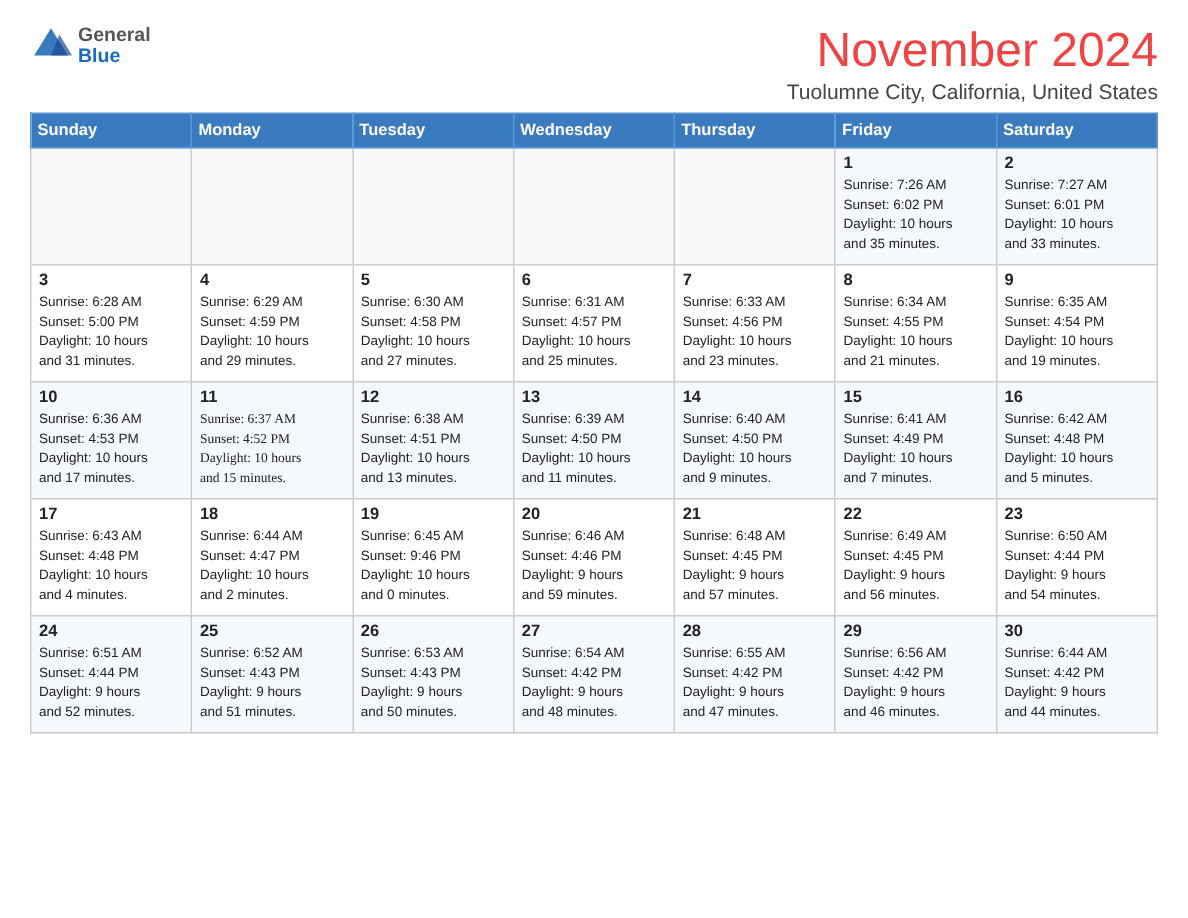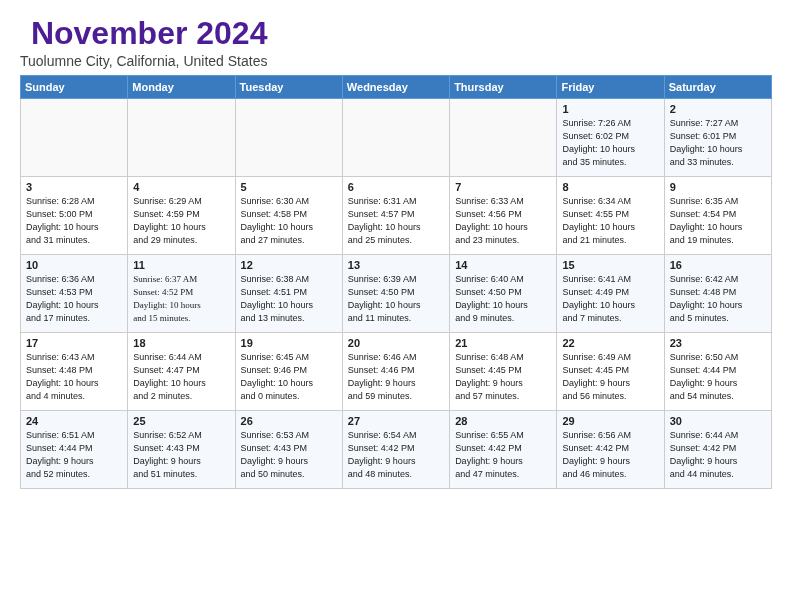--- a/index.html
+++ b/index.html
@@ -37,22 +37,22 @@
     .logo-icon {
       width: 28px;
       height: 28px;
       margin-right: 4px;
     }
     .title-block {
       text-align: right;
     }
     .month-title {
       font-size: 32px;
-      font-weight: bold;
-      color: #4c1d95;
+      font-weight: normal;
+      color: #ef4444;
       line-height: 1.1;
     }
     .location {
       font-size: 14px;
       color: #444;
       margin-top: 2px;
     }
     table {
       width: 100%;
       border-collapse: collapse;
@@ -94,20 +94,30 @@
     }
     .empty-cell {
       background: #f9f9f9 !important;
     }
   </style>
 </head>
 <body>
 
 <div class="page">
   <div class="header">
+    <div class="logo">
+      <svg class="logo-icon" viewBox="0 0 40 40">
+        <polygon points="20,4 36,30 4,30" fill="#3a7abf"></polygon>
+        <polygon points="28,10 40,30 20,30" fill="#1a4a8f" opacity="0.7"></polygon>
+      </svg>
+      <div class="logo-text">
+        <span class="general">General</span>
+        <span class="blue">Blue</span>
+      </div>
+    </div>
     <div class="title-block">
       <div class="month-title">November 2024</div>
       <div class="location">Tuolumne City, California, United States</div>
     </div>
   </div>
 
   <table>
     <thead>
       <tr>
       <th>Sunday</th>

